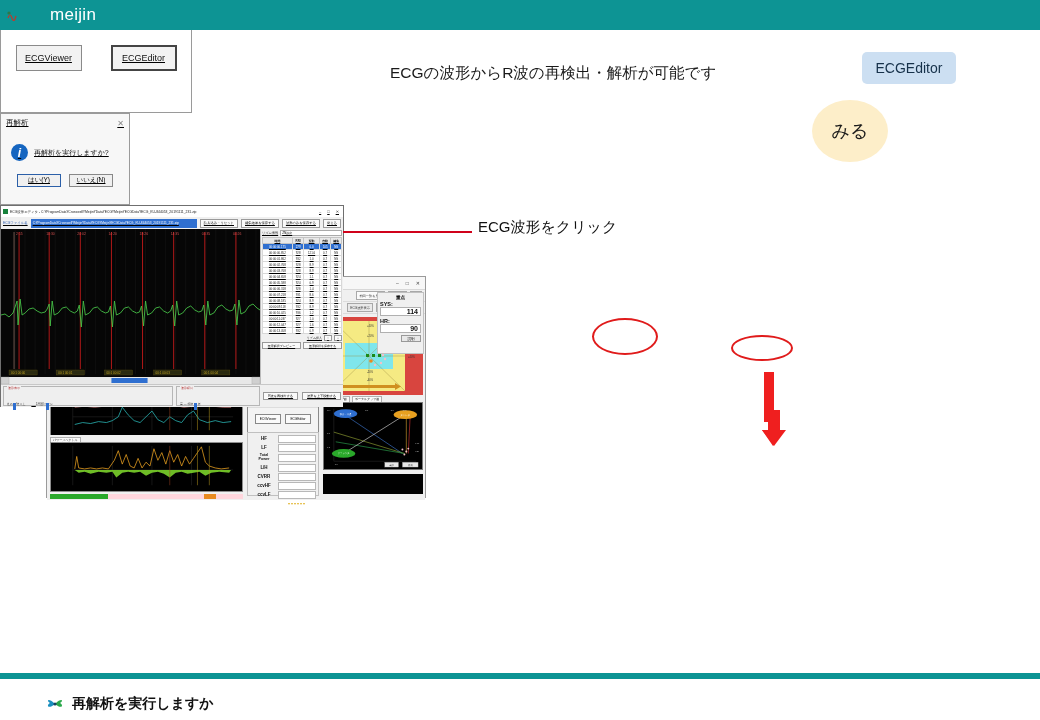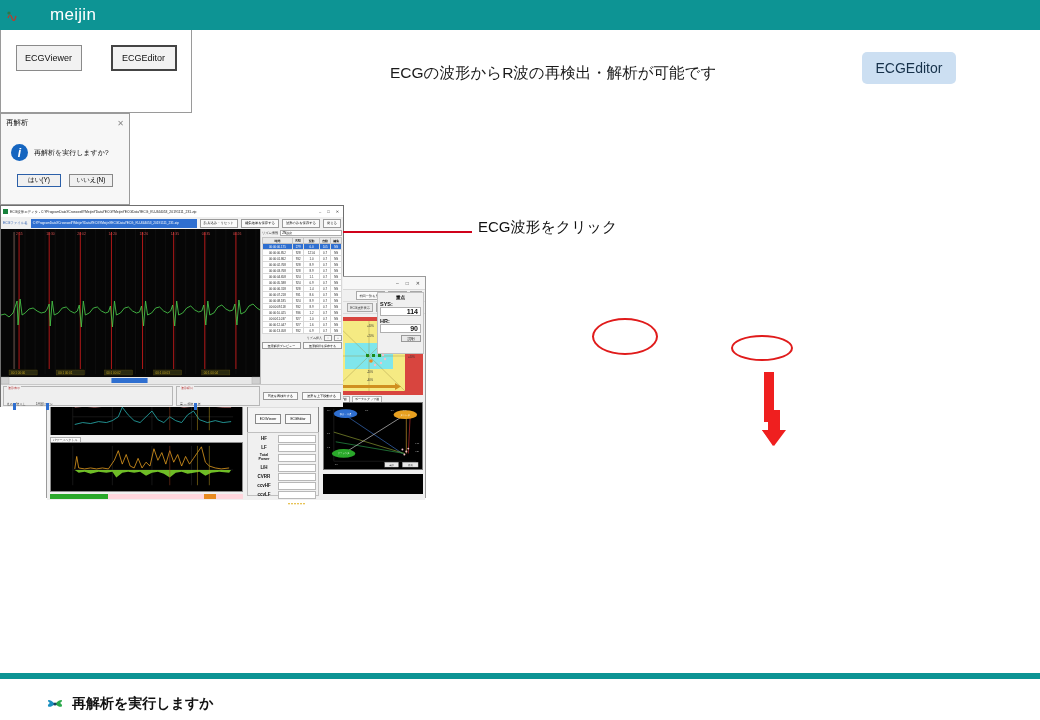--- a/index.html
+++ b/index.html
@@ -2,21 +2,21 @@
 <html><head>
 <meta charset="utf-8">
 <style>
   * { box-sizing: border-box; margin: 0; padding: 0; }
   html, body {
     width: 1040px; height: 720px;
     font-family: "Liberation Sans", "DejaVu Sans", sans-serif;
     background: #ffffff;
     overflow: hidden;
   }
-  .page { position: relative; width: 1040px; height: 712px; background: #fff; }
+  .page { position: relative; width: 1040px; height: 712px; background: #fff; text-decoration: underline; }
 
   
   .topbar {
     position: absolute; left: 0; top: 0; width: 1040px; height: 30px;
     background: #0d9494;
   }
   .topbar-title {
     position: absolute; left: 50px; top: 5px;
     color: #ffffff; font-size: 17px; letter-spacing: .3px;
   }
@@ -216,20 +216,21 @@
 <body>
 
 <div class="page">
 
   <div class="topbar">
     <div class="topbar-title">meijin</div>
   </div>
 
   <div class="subtitle">ECGの波形からR波の再検出・解析が可能です</div>
   <div class="chip">ECGEditor</div>
+  <div class="bubble">みる</div>
 
   <div class="callout-label">ECG波形をクリック</div>
   <div class="leader-h"></div>
   <div class="leader-v"></div>
 
   <div class="win" id="mainapp">
     <div class="win-tb">
       <span class="tt">明人 - バイタルデータ measure 自動解析 meijin</span>
       <span class="sp"></span>
       <span class="bx">–</span>

